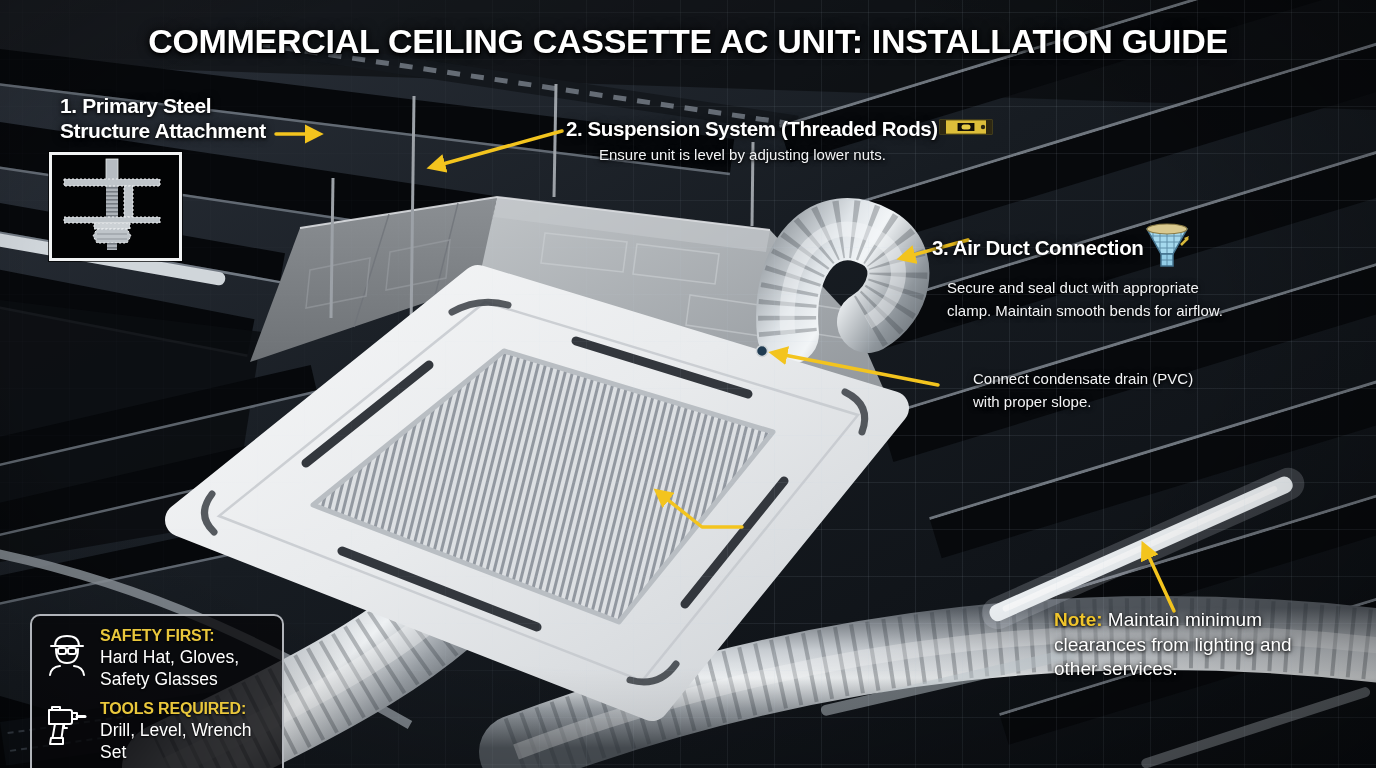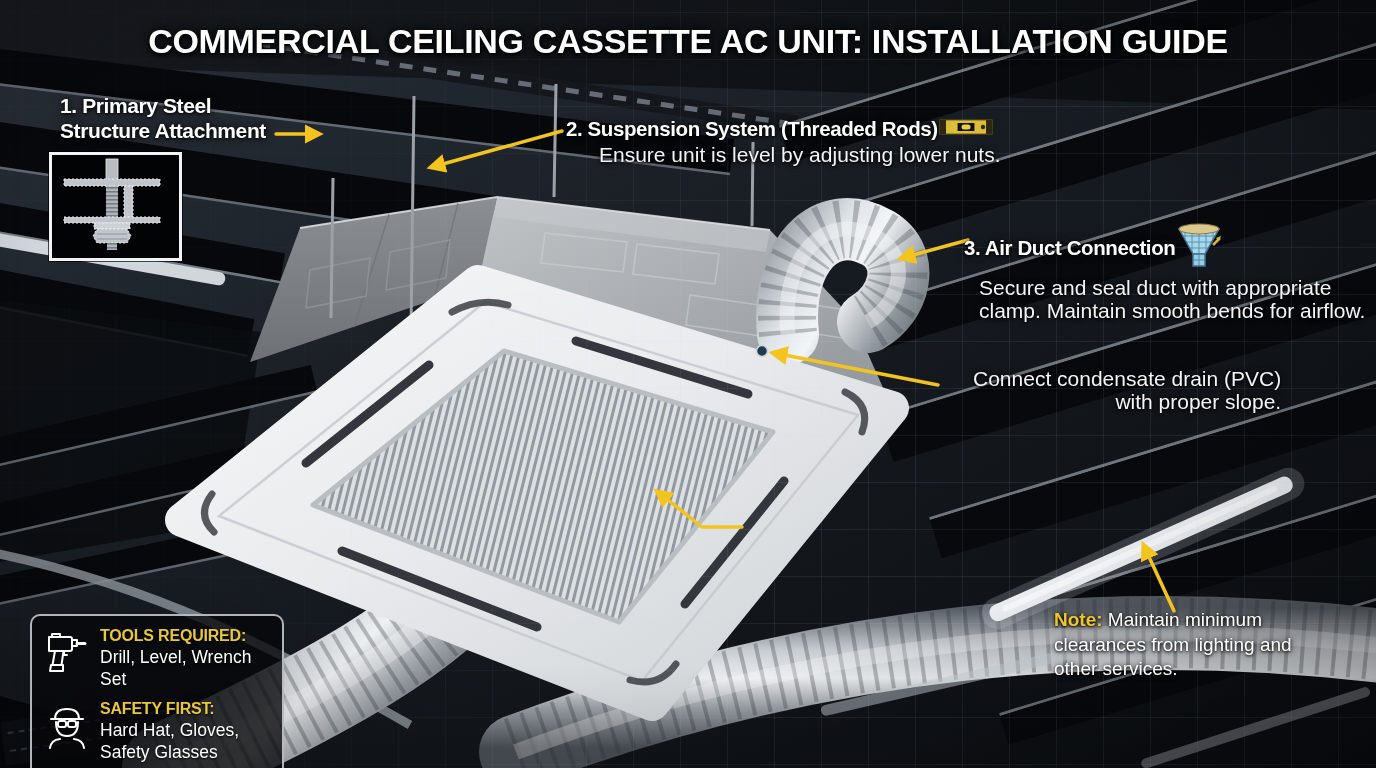--- a/index.html
+++ b/index.html
@@ -14,33 +14,33 @@
     background-position:22px 12px;
     -webkit-mask-image:linear-gradient(100deg, rgba(0,0,0,.15) 25%, rgba(0,0,0,1) 60%);
     mask-image:linear-gradient(100deg, rgba(0,0,0,.15) 25%, rgba(0,0,0,1) 60%);}
   .vignette{position:absolute;inset:0;background:radial-gradient(ellipse at 45% 42%, transparent 55%, rgba(0,0,0,.38) 100%);}
   .page-title{position:absolute;top:22px;left:0;width:100%;margin:0;text-align:center;
     font-size:34px;font-weight:800;letter-spacing:-.3px;color:#fff;
     text-shadow:0 2px 4px #000,0 0 12px rgba(0,0,0,.85),1px 1px 0 #000;}
   .anno{position:absolute;color:#fff;}
   .step-title{font-size:20.5px;font-weight:700;letter-spacing:-.4px;line-height:25px;
     white-space:pre-line;text-shadow:0 1px 3px #000,0 0 8px rgba(0,0,0,.8);}
-  .step-desc{font-size:21px;font-weight:400;line-height:22.5px;color:#f3f4f6;
+  .step-desc{font-size:15px;font-weight:400;line-height:22.5px;color:#f3f4f6;
     white-space:pre-line;margin-top:3px;text-shadow:0 1px 3px #000,0 0 6px rgba(0,0,0,.8);}
   .trow{display:flex;align-items:center;gap:1px;}
   .step1{left:60px;top:93px;}
   .step1 .step-title{font-size:21px;}
   .inset-box{position:absolute;left:49px;top:152px;width:127px;height:103px;
     background:#020304;border:3px solid #f1f3f4;box-shadow:0 0 0 1px rgba(0,0,0,.7);}
   .step2{left:566px;top:116px;}
   .step2 .step-desc{margin-left:33px;}
-  .step3{left:964px;top:220px;}
+  .step3{left:932px;top:220px;}
   .step3 .step-desc{margin-left:15px;}
   .step4{left:947px;top:365px;}
-  .step4 .step-desc{margin-left:26px;text-align:right;}
+  .step4 .step-desc{margin-left:26px;}
   .step5{left:741px;top:506px;}
   .step5 .step-title{font-size:21px;}
   .step5 .step-desc{margin-left:31px;}
   .note{left:1054px;top:608px;width:264px;font-size:19px;line-height:24.5px;
     text-shadow:0 1px 3px #000,0 0 6px rgba(0,0,0,.85);}
   .note-label{color:#f0c52c;font-weight:700;}
   .tools-box{position:absolute;left:30px;top:614px;width:254px;box-sizing:border-box;
     background:rgba(6,7,9,.78);border:2px solid rgba(208,212,216,.85);border-radius:10px;
     padding:11px 12px 12px 10px;display:flex;flex-direction:column;gap:10px;}
   .tools-row{display:flex;gap:8px;align-items:flex-start;}
@@ -351,48 +351,48 @@
   </div>
 
 
   <div class="anno note">
     <span class="note-label">Note:</span><span> Maintain minimum clearances from lighting and other services.</span>
   </div>
 
   <div class="tools-box">
     <div class="tools-row">
       <span class="tools-icon">
-        <svg width="42" height="46" viewBox="0 0 42 46" fill="none" stroke="#fff" stroke-width="2" stroke-linecap="round" stroke-linejoin="round">
-          <path d="M3 8 h21 a2 2 0 0 1 2 2 v10 a2 2 0 0 1 -2 2 h-21 z"></path>
-          <path d="M26 11 h5 v6 h-5"></path>
-          <path d="M31 14.5 h8" stroke-width="3"></path>
-          <path d="M9 22 l-2.5 14 h9 l2 -14"></path>
-          <path d="M5 36 h12 v6 h-13 z"></path>
-          <path d="M18 22 v4 h3"></path>
-          <path d="M6 8 v-3 h8 v3"></path>
-        </svg>
-      </span>
-      <div>
-        <div class="tools-heading">TOOLS REQUIRED:</div>
-        <div class="tools-items">Drill, Level, Wrench Set</div>
-      </div>
-    </div>
-    <div class="tools-row">
-      <span class="tools-icon">
         <svg width="40" height="48" viewBox="0 0 40 48" fill="none" stroke="#fff" stroke-width="2" stroke-linecap="round" stroke-linejoin="round">
           <path d="M8 17 q0 -10 12 -10 q12 0 12 10"></path>
           <path d="M4 17 h32"></path>
           <path d="M9 20 q0 14 11 14 q11 0 11 -14"></path>
           <rect x="11" y="19" width="8" height="6" rx="2"></rect>
           <rect x="21" y="19" width="8" height="6" rx="2"></rect>
           <path d="M19 22 h2"></path>
           <path d="M3 46 q1 -8 10 -9 M37 46 q-1 -8 -10 -9"></path>
         </svg>
       </span>
       <div>
         <div class="tools-heading">SAFETY FIRST:</div>
         <div class="tools-items">Hard Hat, Gloves,
 Safety Glasses</div>
       </div>
     </div>
+    <div class="tools-row">
+      <span class="tools-icon">
+        <svg width="42" height="46" viewBox="0 0 42 46" fill="none" stroke="#fff" stroke-width="2" stroke-linecap="round" stroke-linejoin="round">
+          <path d="M3 8 h21 a2 2 0 0 1 2 2 v10 a2 2 0 0 1 -2 2 h-21 z"></path>
+          <path d="M26 11 h5 v6 h-5"></path>
+          <path d="M31 14.5 h8" stroke-width="3"></path>
+          <path d="M9 22 l-2.5 14 h9 l2 -14"></path>
+          <path d="M5 36 h12 v6 h-13 z"></path>
+          <path d="M18 22 v4 h3"></path>
+          <path d="M6 8 v-3 h8 v3"></path>
+        </svg>
+      </span>
+      <div>
+        <div class="tools-heading">TOOLS REQUIRED:</div>
+        <div class="tools-items">Drill, Level, Wrench Set</div>
+      </div>
+    </div>
   </div>
 
 </div>
 
 </body></html>

